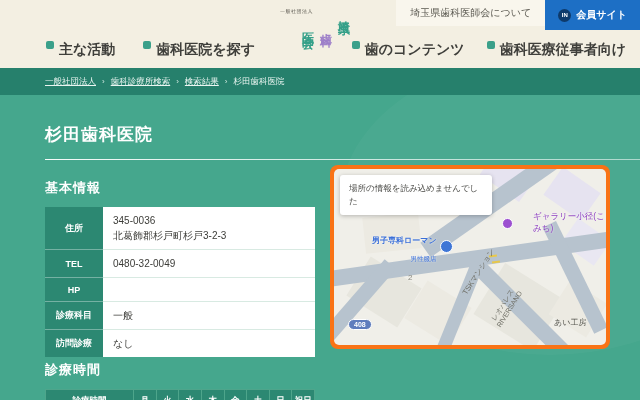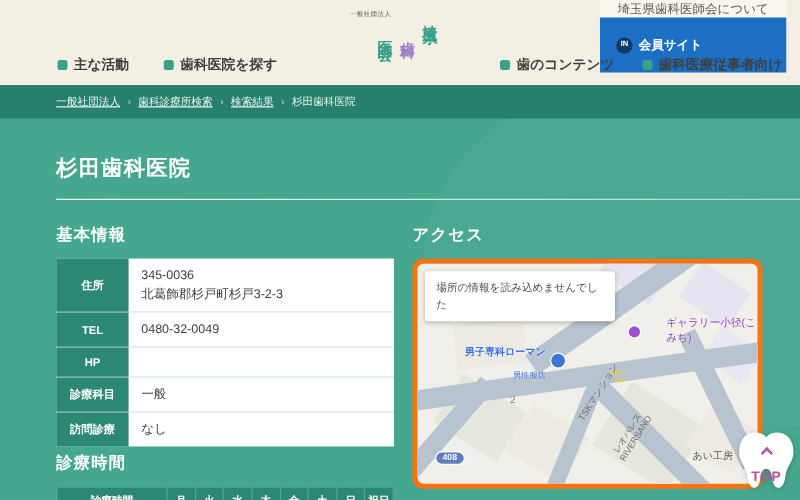--- a/index.html
+++ b/index.html
@@ -1,36 +1,36 @@
 <!DOCTYPE html>
 <html lang="ja"><head>
 <meta charset="utf-8">
 <style>
   * { margin:0; padding:0; box-sizing:border-box; }
   html,body { width:640px; height:400px; overflow:hidden; }
   body { font-family:"Liberation Sans","DejaVu Sans",sans-serif; background:#45a78d; position:relative; }
 
   
   .header { position:relative; width:640px; height:68px; background:#f3efe2; }
-  .utility { position:absolute; top:0; right:11px; display:flex; height:26px;flex-direction:column; }
+  .utility { position:absolute; top:0; right:0; display:flex; height:26px; }
   .about-link { background:#f9f6ed; color:#5a5850; font-size:10px; display:flex; align-items:center; padding:0 14px; cursor:pointer; }
   .member-btn { background:#1d6fc5; color:#fff; font-size:10px; font-weight:bold; display:flex; align-items:center; gap:5px; padding:15px 13px; cursor:pointer; }
   .login-circle { width:13px; height:13px; border-radius:50%; background:#0e3a6b; color:#fff; font-size:6px; font-weight:bold; display:flex; align-items:center; justify-content:center; }
 
   .logo { position:absolute; left:278px; top:4px; width:76px; height:62px; cursor:pointer; }
   .logo-orgtype { position:absolute; left:2px; top:4px; font-size:5px; color:#55524a; letter-spacing:0.5px; }
   .logo-col { position:absolute; writing-mode:vertical-rl; text-orientation:upright; font-size:12px; font-weight:bold; letter-spacing:2px; }
   .logo-col1 { right:2px; top:7px; color:#35a089; }
   .logo-col2 { right:20px; top:19px; color:#9d7fc9; }
   .logo-col3 { right:38px; top:19px; color:#35a089; }
 
   .nav-group { position:absolute; bottom:9px; display:flex; }
   .nav-left { left:46px; gap:28px; }
   .nav-right { right:14px; gap:22px; }
-  .nav-item { display:flex; align-items:center; gap:5px; font-size:11px; font-weight:bold; color:#3f3f3b; cursor:pointer; }
+  .nav-item { display:flex; align-items:flex-start; gap:5px; font-size:14px; font-weight:bold; color:#3f3f3b; cursor:pointer; }
   .tooth-bullet { width:8px; height:8px; border-radius:2px; background:#3aa08a; display:inline-block; }
 
   
   .breadcrumb-bar { width:640px; height:27px; background:#26806c; display:flex; align-items:center; padding-left:45px; }
   .breadcrumb { font-size:8.5px; color:#eaf5f1; display:flex; align-items:center; gap:6px; }
   .crumb-link { color:#eaf5f1; text-decoration:underline; cursor:pointer; }
   .crumb-current { color:#eaf5f1; }
   .crumb-sep { font-size:8px; color:#cfe8df; }
 
   
@@ -190,21 +190,20 @@
           <th>金</th>
           <th>土</th>
           <th>日</th>
           <th>祝日</th>
         </tr>
       </tbody>
         </table>
     </div>
 
     <div class="col-right">
-      <h2 class="section-h">アクセス</h2>
       <div class="map-frame">
         <div class="map">
 
           <div class="blk" style="left:150px;top:-8px;width:48px;height:30px;background:#e6e3f0;transform:rotate(35deg);"></div>
           <div class="blk" style="left:215px;top:8px;width:46px;height:34px;background:#e6e3f0;transform:rotate(35deg);"></div>
           <div class="blk" style="left:232px;top:58px;width:40px;height:30px;background:#e9e7f2;transform:rotate(35deg);"></div>
           <div class="blk" style="left:20px;top:100px;width:60px;height:46px;background:#e7e6de;transform:rotate(32deg);"></div>
           <div class="blk" style="left:78px;top:122px;width:52px;height:44px;background:#eceae2;transform:rotate(32deg);"></div>
           <div class="blk" style="left:150px;top:108px;width:70px;height:60px;background:#e7e6de;transform:rotate(32deg);"></div>
           <div class="blk" style="left:222px;top:120px;width:44px;height:40px;background:#eceae2;transform:rotate(32deg);"></div>
@@ -239,22 +238,13 @@
           <div class="bldg-num">2</div>
           <div class="map-rot lbl-tsk">TSKマンション</div>
           <div class="map-rot lbl-leo">レオパレス
 RIVERSANO</div>
           <div class="lbl-ai">あい工房</div>
         </div>
       </div>
     </div>
   </div>
 
-  <div class="top-btn">
-    <svg viewBox="0 0 100 100" width="54" height="58">
-      <path d="M50 14 C38 2 12 6 10 32 C8 52 20 54 22 74 C24 93 39 95 41 76 C42 65 46 61 50 61 C54 61 58 65 59 76 C61 95 76 93 78 74 C80 54 92 52 90 32 C88 6 62 2 50 14 Z" fill="#ffffff"></path>
-    </svg>
-    <div class="top-inner">
-      <span class="chev"></span><br>
-      <span class="top-label">TOP</span>
-    </div>
-  </div>
 </div>
 
 </body></html>

